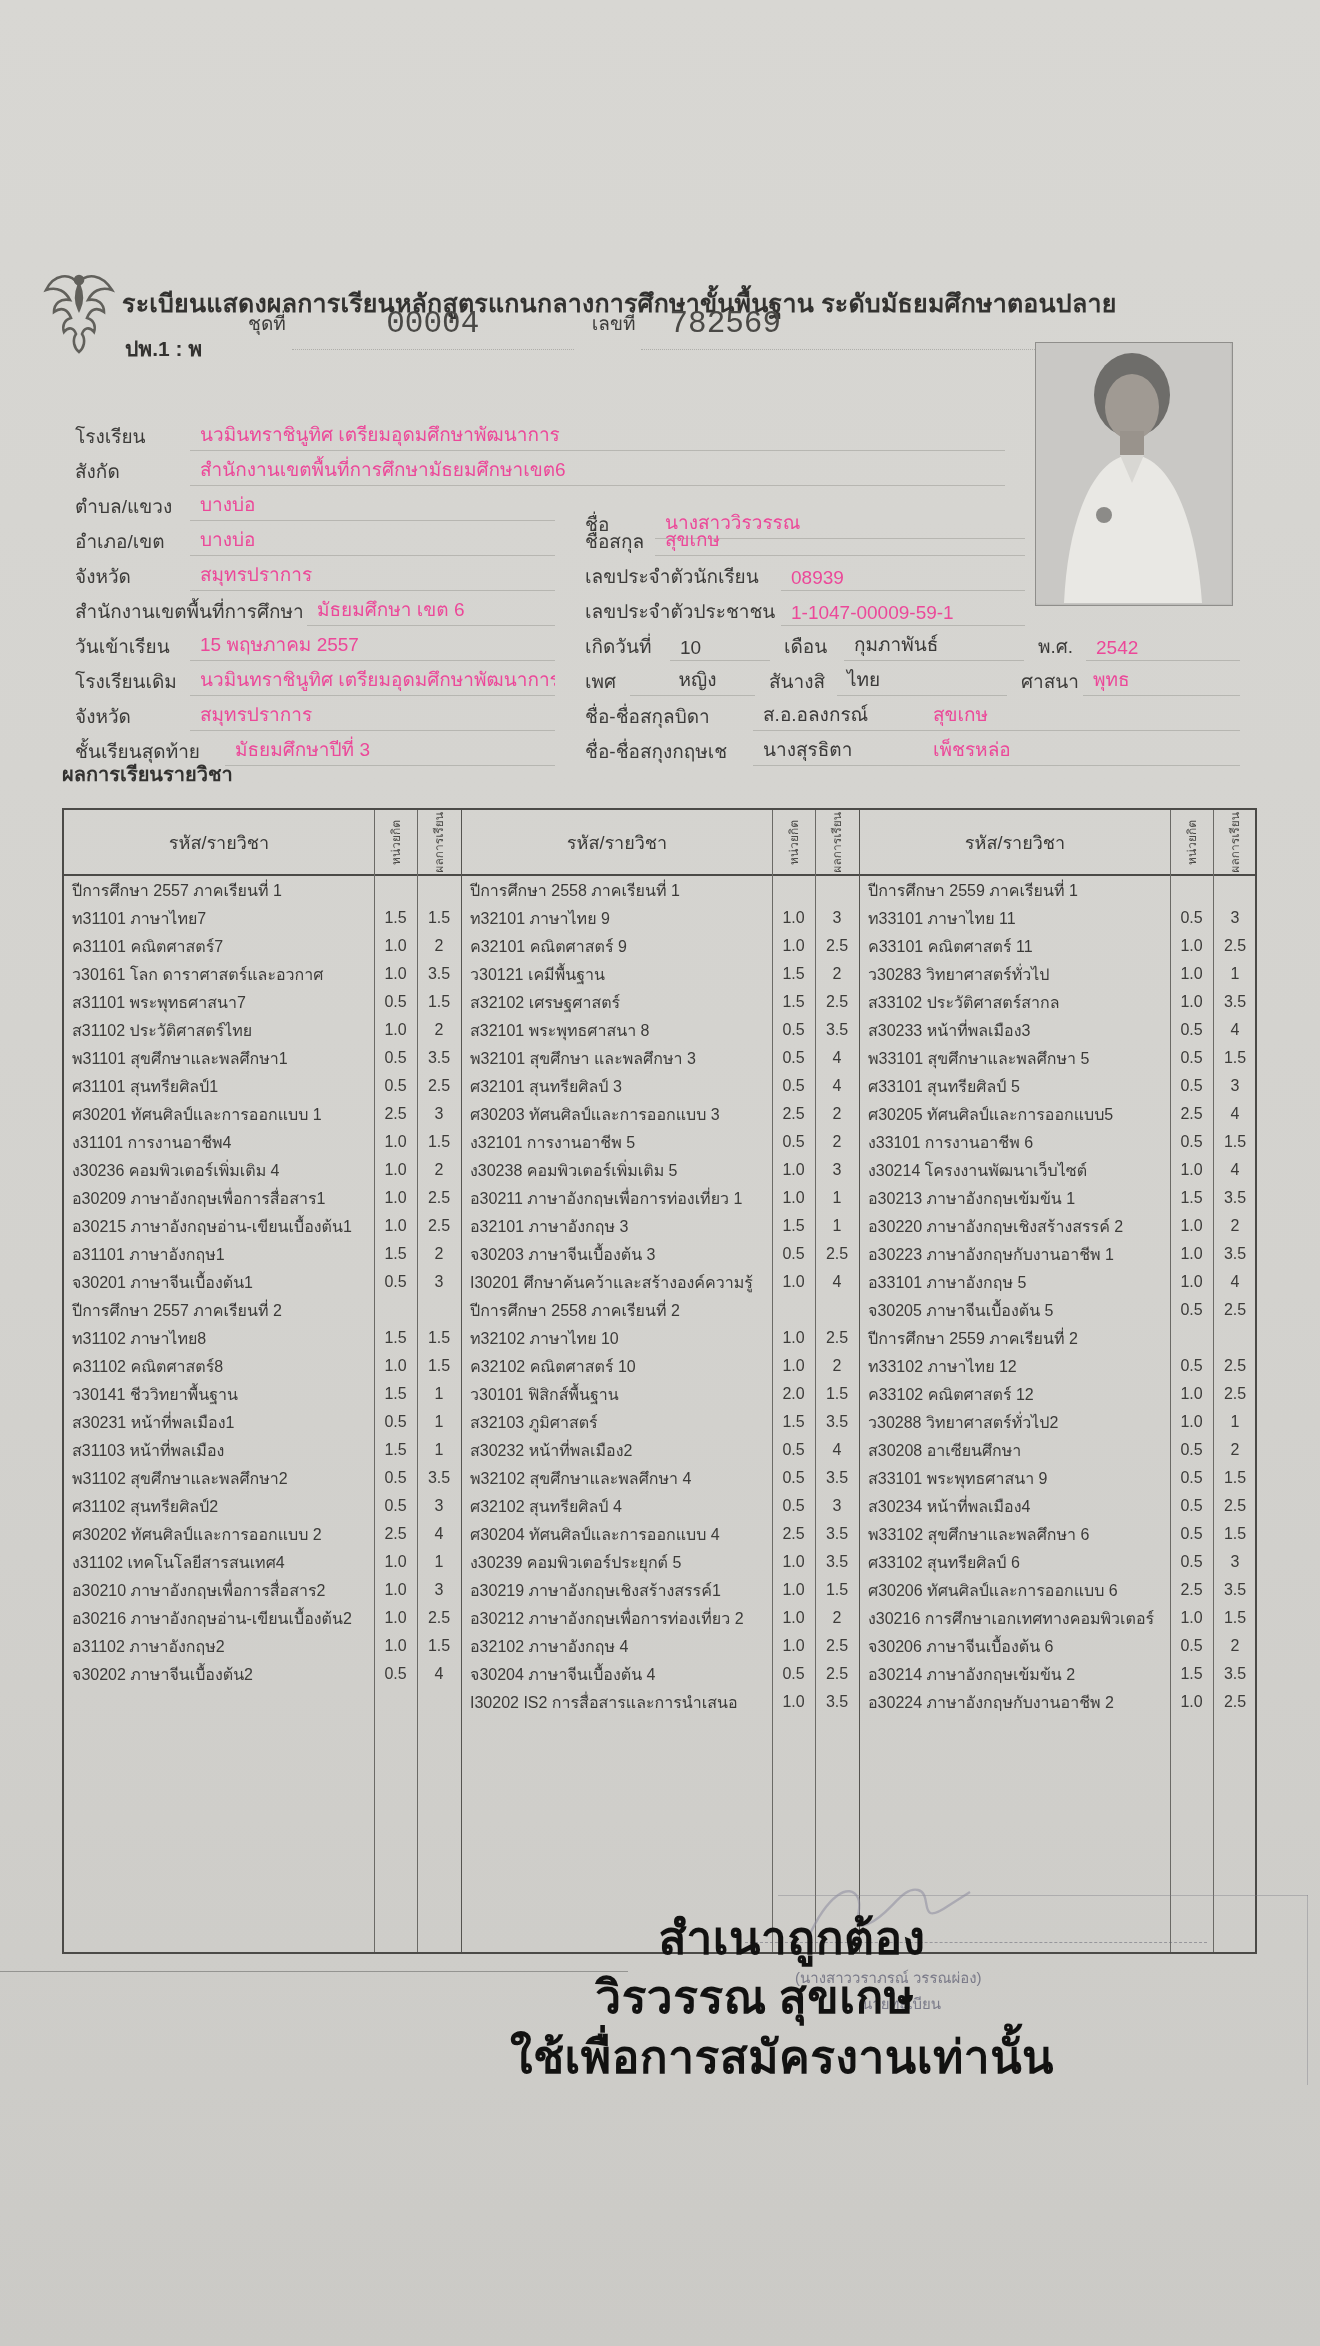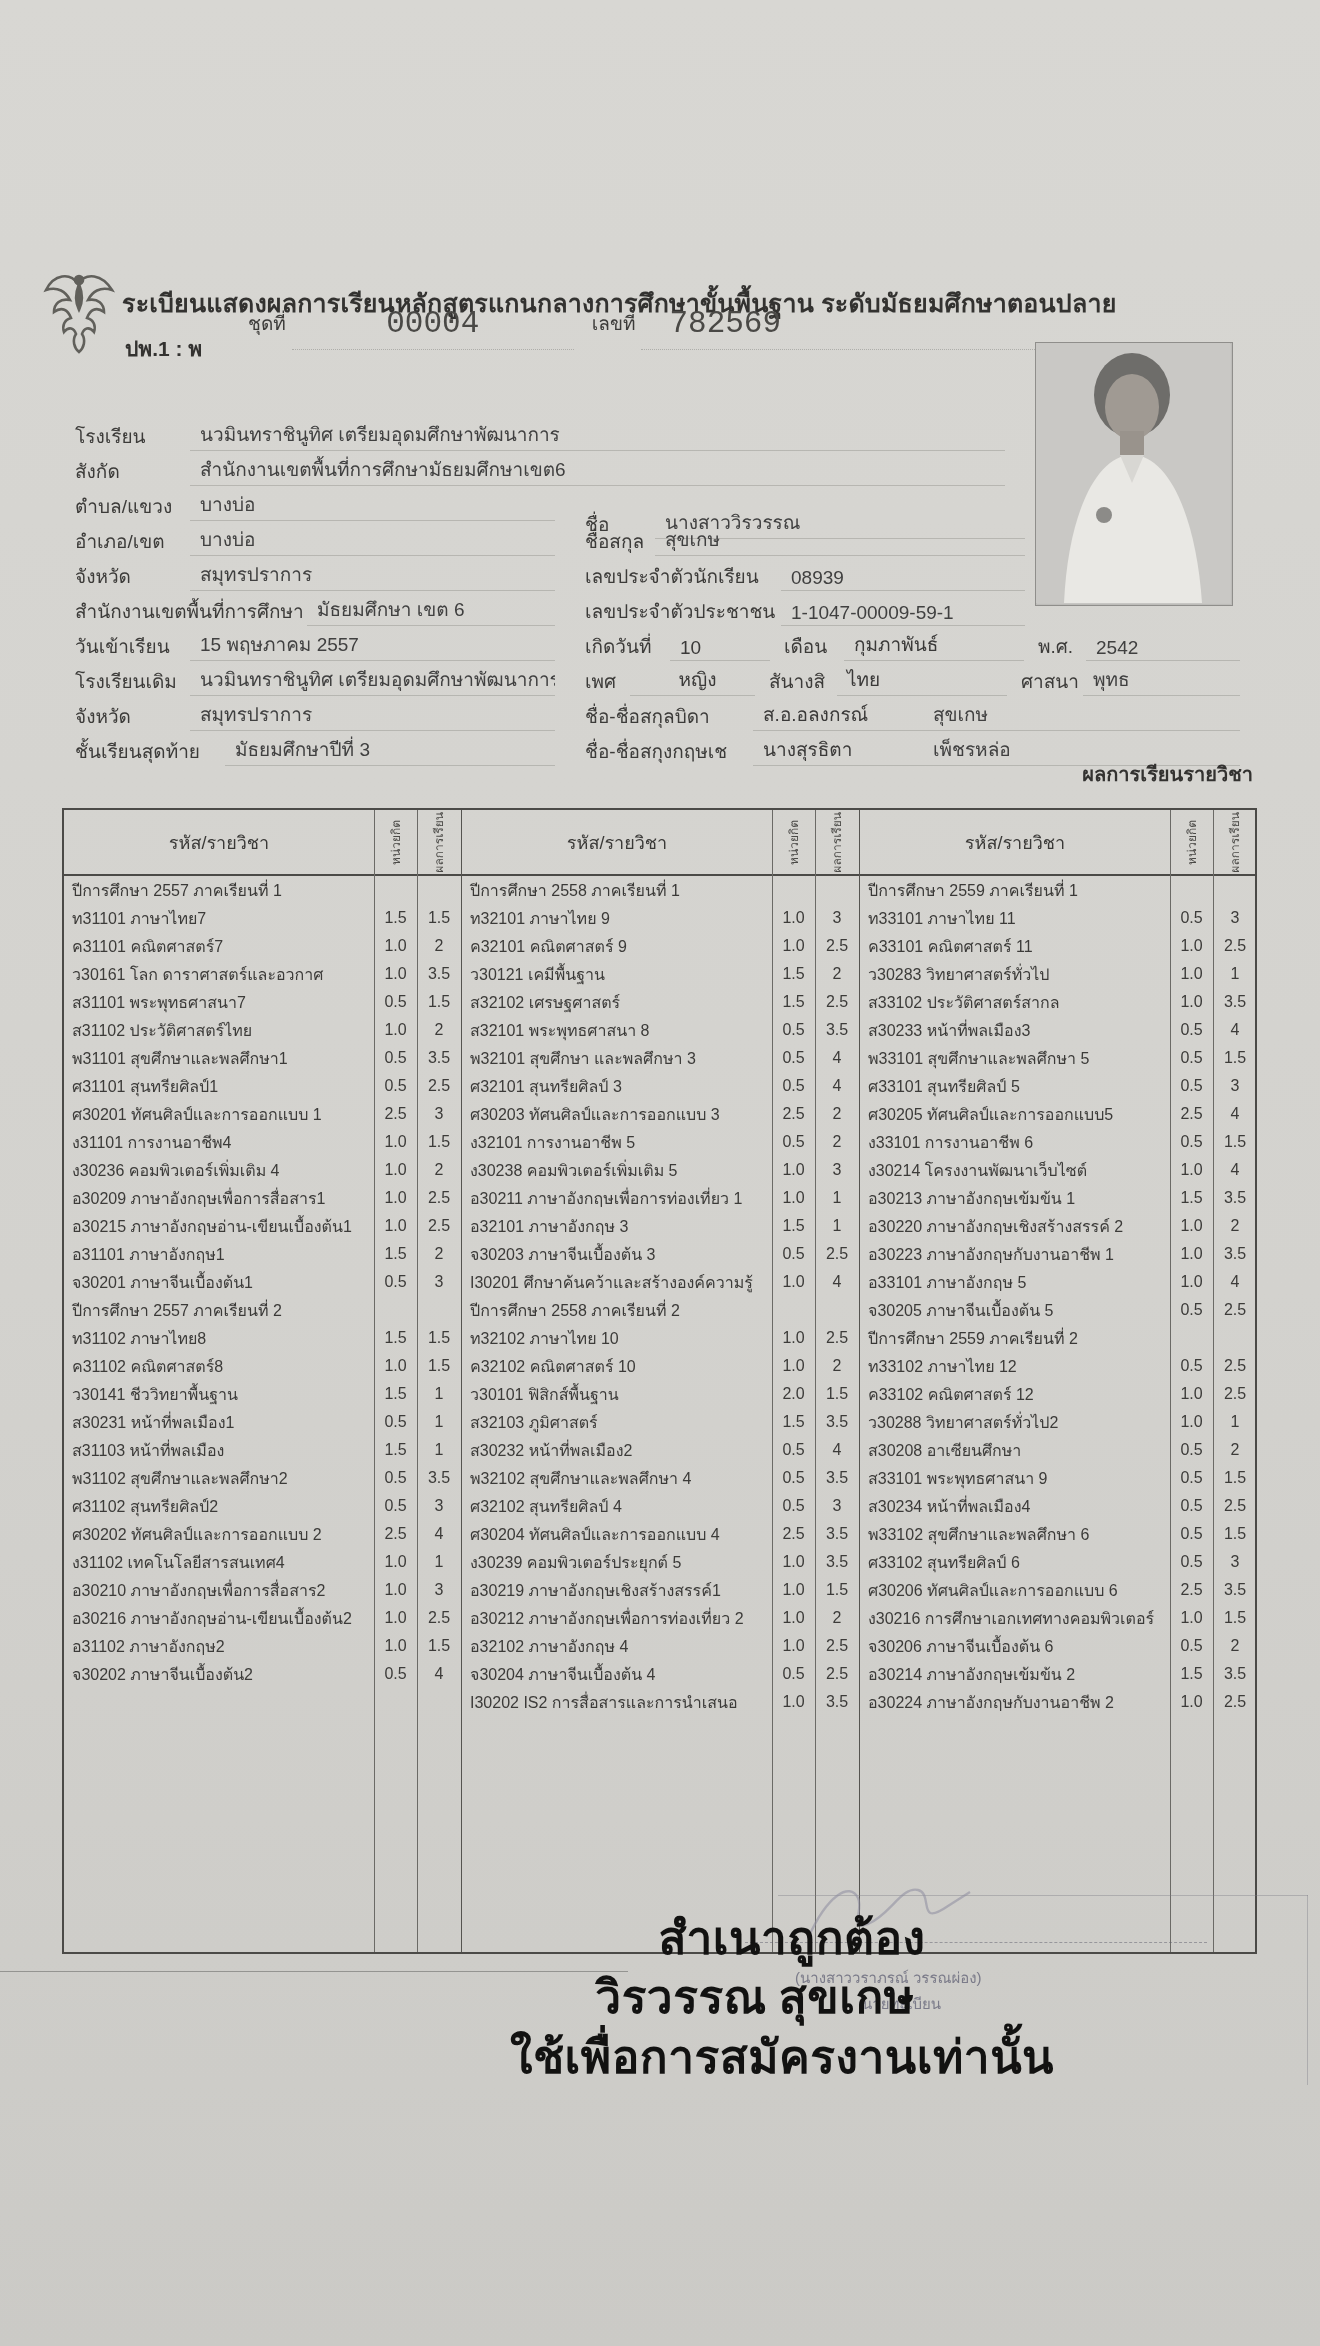--- a/index.html
+++ b/index.html
@@ -11,27 +11,27 @@
   
   .doc-title{font-size:25px;font-weight:700;color:#333230;letter-spacing:.2px;}
   .form-code{font-size:21px;font-weight:700;color:#333230;}
   .numrow{display:flex;height:42px;}
   .numrow .nlbl{font-size:19px;color:#3d3c3a;white-space:nowrap;padding-right:6px;}
   .numrow .nval{border-bottom:1.5px dotted #86858280;text-align:center;
        font-family:"Liberation Mono",monospace;font-size:31px;color:#4a4946;line-height:1;}
   
   .irow{position:absolute;display:flex;align-items:flex-end;height:27px;font-size:19px;}
   .irow .lbl{flex:none;color:#3c3b39;white-space:nowrap;}
-  .irow .val{flex:1;border-bottom:1px solid #98979280;padding:0 0 1px 10px;color:#404040;white-space:nowrap;overflow:hidden;}
+  .irow .val{flex:1;border-bottom:1px solid #98979280;padding:0 0 1px 10px;color:#ec4899;white-space:nowrap;overflow:hidden;}
   .irow .valfix{flex:none;border-bottom:1px solid #98979280;padding:0 0 1px 10px;color:#3a3938;white-space:nowrap;}
   
   .photo{position:absolute;left:1035px;top:342px;width:196px;height:262px;
        background:#c7c6c3;border:1px solid #8f8e8b;box-shadow:0 0 0 1px #bdbcb9 inset;}
   
-  .tbl-title{font-size:20px;font-weight:700;color:#333230;text-align:right;}
+  .tbl-title{font-size:20px;font-weight:700;color:#333230;text-align:left;}
   .gtable{position:absolute;left:62px;top:788px;width:1191px;height:1142px;
        border:2px solid #4b4a47;display:flex;margin-top:20px;}
   .tgroup{position:relative;width:397px;height:100%;border-right:1.5px solid #555450;}
   .tgroup:last-child{border-right:none;}
   .tgroup::before,.tgroup::after{content:"";position:absolute;top:0;bottom:0;width:0;border-left:1px solid #6b6a66;}
   .tgroup::before{left:310px;}
   .tgroup::after{left:353px;}
   .ghead{height:64px;border-bottom:2px solid #4b4a47;display:flex;align-items:center;}
   .th-sub{width:310px;text-align:center;font-size:18px;color:#3a3937;}
   .th-cr{width:43px;}.th-gr{width:44px;}

